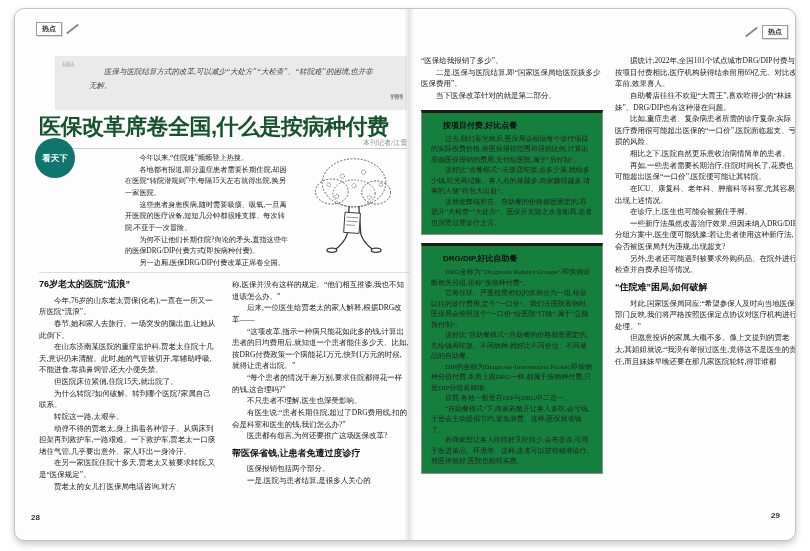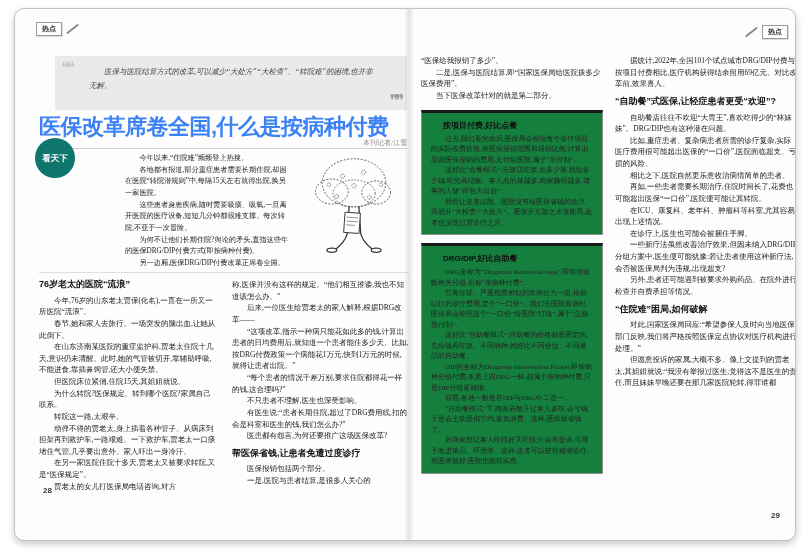--- a/index.html
+++ b/index.html
@@ -20,21 +20,21 @@
 
   
   .quote { position:absolute; left:40px; top:47px; width:352px; height:54px;
            background:#eaeaea; padding:9px 30px 6px 34px; }
   .quote-text { font-size:7.5px; line-height:1.8; color:#444; text-indent:2em; font-style:italic; }
   .q-open { position:absolute; left:6px; top:2px; font-size:16px; color:#c9c9c9; letter-spacing:-3px; font-style:normal; }
   .q-close { position:absolute; right:6px; bottom:0px; font-size:16px; color:#9b9b9b; letter-spacing:-3px; font-style:normal; }
 
   .headline { position:absolute; left:24px; top:103px; width:372px;
               font-family:"Liberation Sans", sans-serif; font-size:22px; font-weight:900;
-              color:#3b82f6; letter-spacing:-0.5px; white-space:nowrap; }
+              color:#14532d; letter-spacing:-0.5px; white-space:nowrap; }
   .byline { position:absolute; left:24px; top:129px; width:368px; text-align:right;
             font-size:7px; color:#888; }
   .rule { position:absolute; height:1px; background:#cfcfcf; }
 
   .badge { position:absolute; left:20px; top:129px; width:40px; height:40px; border-radius:50%;
            background:#0f766e; color:#fff; display:flex; flex-direction:column;
            align-items:center; justify-content:center;
            font-family:Liberation Serif, serif; font-size:8.5px; line-height:1.05; font-weight:bold; }
 
   .intro { position:absolute; left:62px; top:144px; width:332px; height:118px; overflow:hidden; }
@@ -51,21 +51,21 @@
   .sec-h.first { margin-top:0; }
 
   .box { border:1px solid #8f8f8f; border-top:3px solid #1a1a1a; background:#15803d;
          padding:7px 9px 6px 9px; margin:8px 0 4px 0; }
   .box p { font-size:7px; line-height:1.5; }
   .box-h { font-family:"Liberation Sans", sans-serif; font-size:8px; font-weight:bold; color:#111;
            text-indent:1.5em; margin-bottom:3px; }
 
   .pagenum { position:absolute; font-family:"Liberation Sans", sans-serif;
              font-size:8px; font-weight:bold; color:#333; }
-  .pn-left { left:16px; top:477px;margin-left:12px; }
+  .pn-left { left:16px; top:504px; }
   .pn-right { left:756px; top:502px; }
 </style>
 </head>
 <body>
 
 <div class="spread">
 
   <div class="tag" style="left:21px; top:13px;">
     <span class="tag-box">热点</span>
     <span class="pen"></span>
@@ -124,22 +124,22 @@
   </div>
 
   <div class="rule" style="left:24px; top:263px; width:370px; background:#ddd;"></div>
 
   <div class="cols cols-left">
     <div class="col">
       <h3 class="sec-h first">76岁老太的医院“流浪”</h3>
       <p>今年,76岁的山东老太贾保(化名),一直在一所又一所医院“流浪”。</p>
       <p>春节,她和家人去旅行。一场突发的脑出血,让她从此倒下。</p>
       <p>在山东济南某医院的重症监护科,贾老太住院十几天,意识仍未清醒。此时,她的气管被切开,靠辅助呼吸,不能进食,靠插鼻饲管,还大小便失禁。</p>
-      <p>但医院床位紧俏,住院15天,其姐姐就说。</p>
-      <p>为什么转院?医保规定。转到哪个医院?家属自己联系。</p>
+      <p>但医院床位紧俏,住院15天,就出院了。</p>
+      <p>为什么转院?如何破解。转到哪个医院?家属自己联系。</p>
       <p>转院这一路,太艰辛。</p>
       <p>动弹不得的贾老太,身上插着各种管子。从病床到担架再到救护车,一路艰难。一下救护车,贾老太一口痰堵住气管,几乎要出意外。家人吓出一身冷汗。</p>
       <p>在另一家医院住院十多天,贾老太又被要求转院,又是“医保规定”。</p>
       <p>贾老太的女儿打医保局电话咨询,对方</p>
     </div>
     <div class="col">
       <p style="text-indent:0;">称,医保并没有这样的规定。“他们相互推诿,我也不知道该怎么办。”</p>
       <p>后来,一位医生给贾老太的家人解释,根据DRG改革——</p>
       <p>“这项改革,指示一种病只能花如此多的钱,计算出患者的日均费用后,就知道一个患者能住多少天。比如,按DRG付费政策一个病能花1万元,快到1万元的时候,就得让患者出院。”</p>
       <p>“每个患者的情况千差万别,要求住院都得花一样的钱,这合理吗?”</p>
@@ -162,38 +162,37 @@
   <div class="cols cols-right">
     <div class="col">
       <p style="text-indent:0;">“医保给我报销了多少”。</p>
       <p>二是,医保与医院结算,即“国家医保局给医院拨多少医保费用”。</p>
       <p>当下医保改革针对的就是第二部分。</p>
 
       <div class="box">
         <div class="box-h">按项目付费,好比点餐</div>
         <p>过去,我们看完病后,医保局会根据每个诊疗项目的实际收费价格,按医保报销范围和报销比例,计算出应由医保报销的费用,支付给医院,属于“后付制”。</p>
         <p>这好比“点餐模式”:去饭店吃饭,点多少菜,就给多少钱,吃完再结账。客人点的菜越多,商家赚得越多,请客的人便“荷包大出血”。</p>
-        <p>就得让患者出院。医院没有给医保省钱的动力,容易开“大检查”“大处方”。医保开支随之水涨船高,患者也深受过度诊疗之苦。</p>
+        <p>这就是弊端所在。自助餐的价格都是固定的,容易开“大检查”“大处方”。医保开支随之水涨船高,患者也深受过度诊疗之苦。</p>
       </div>
 
       <div class="box">
         <div class="box-h">DRG/DIP,好比自助餐</div>
         <p>DRG全称为“Diagnosis Related Groups”,即疾病诊断相关分组,俗称“按病种付费”。</p>
         <p>它将症状、严重程度相似的疾病分为一组,根据以往的诊疗费用,定个“一口价”。我们去医院看病时,医保局会按照这个“一口价”给医院“打钱”,属于“总额预付制”。</p>
         <p>这好比“自助餐模式”:自助餐的价格都是固定的,先给钱再吃饭。不同病种,就好比不同价位、不同菜品的自助餐。</p>
         <p>DIP的全称为Diagnosis-Intervention Packet,即按病种分值付费,本质上跟DRG一样,都属于按病种付费,只是DIP分组更精细。</p>
         <p>目前,各地一般是在DIP与DRG中二选一。</p>
         <p>“自助餐模式”下,商家若敞开让客人多吃,会亏钱,于是会主动提倡节约,避免浪费。这样,医保就省钱了。</p>
         <p>若商家想让客人吃得好又吃得少,会有盈余,可用于改进菜品、环境等。这样,患者可以获得精准诊疗,就医体验好,医院也能得实惠。</p>
       </div>
     </div>
 
     <div class="col">
       <p>据统计,2022年,全国101个试点城市DRG/DIP付费与按项目付费相比,医疗机构获得结余留用69亿元。对比改革前,效果喜人。</p>
-      <h3 class="sec-h">“自助餐”式医保,让轻症患者更受“欢迎”?</h3>
       <p>自助餐店往往不欢迎“大胃王”,喜欢吃得少的“林妹妹”。DRG/DIP也有这种潜在问题。</p>
       <p>比如,重症患者、复杂病患者所需的诊疗复杂,实际医疗费用很可能超出医保的“一口价”,医院面临超支、亏损的风险。</p>
       <p>相比之下,医院自然更乐意收治病情简单的患者。</p>
       <p>再如,一些患者需要长期治疗,住院时间长了,花费也可能超出医保“一口价”,医院便可能让其转院。</p>
       <p>在ICU、康复科、老年科、肿瘤科等科室,尤其容易出现上述情况。</p>
       <p>在诊疗上,医生也可能会被捆住手脚。</p>
       <p>一些新疗法虽然改善治疗效果,但因未纳入DRG/DIP分组方案中,医生便可能犹豫:若让患者使用这种新疗法,会否被医保局判为违规,出现超支?</p>
       <p>另外,患者还可能遇到被要求外购药品、在院外进行检查并自费承担等情况。</p>
       <h3 class="sec-h">“住院难”困局,如何破解</h3>
       <p>对此,国家医保局回应:“希望参保人及时向当地医保部门反映,我们将严格按照医保定点协议对医疗机构进行处理。”</p>

